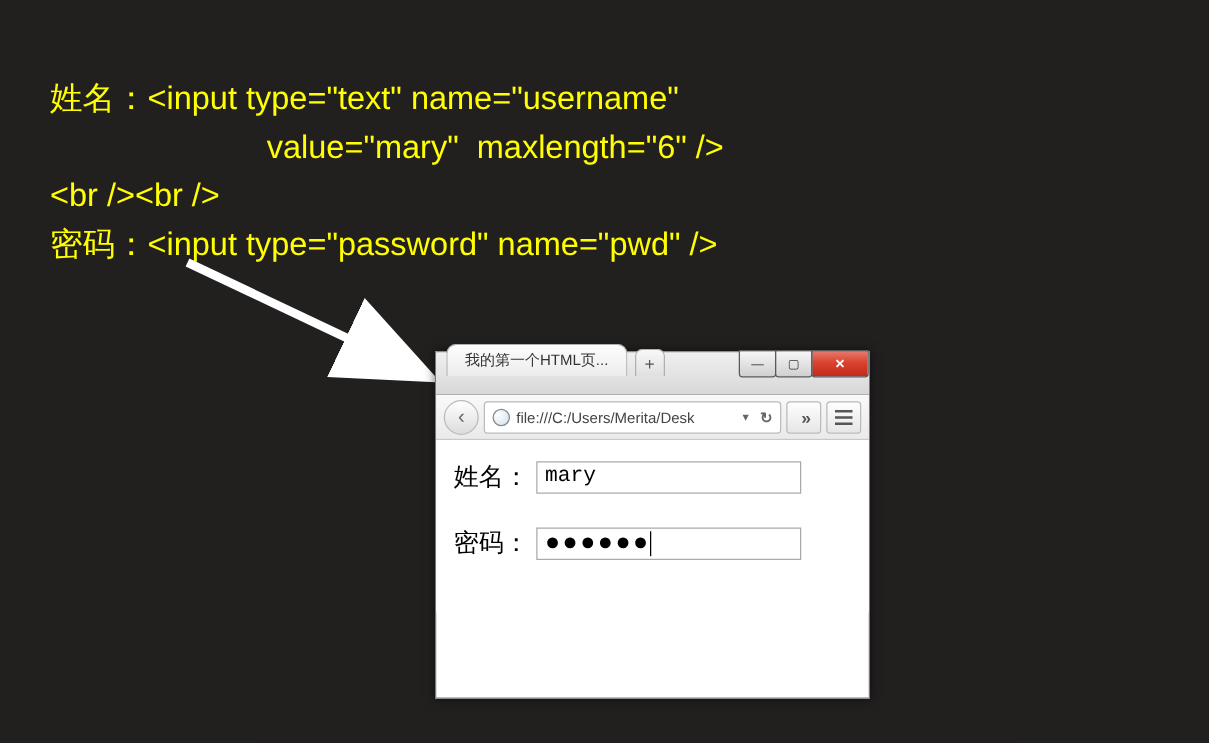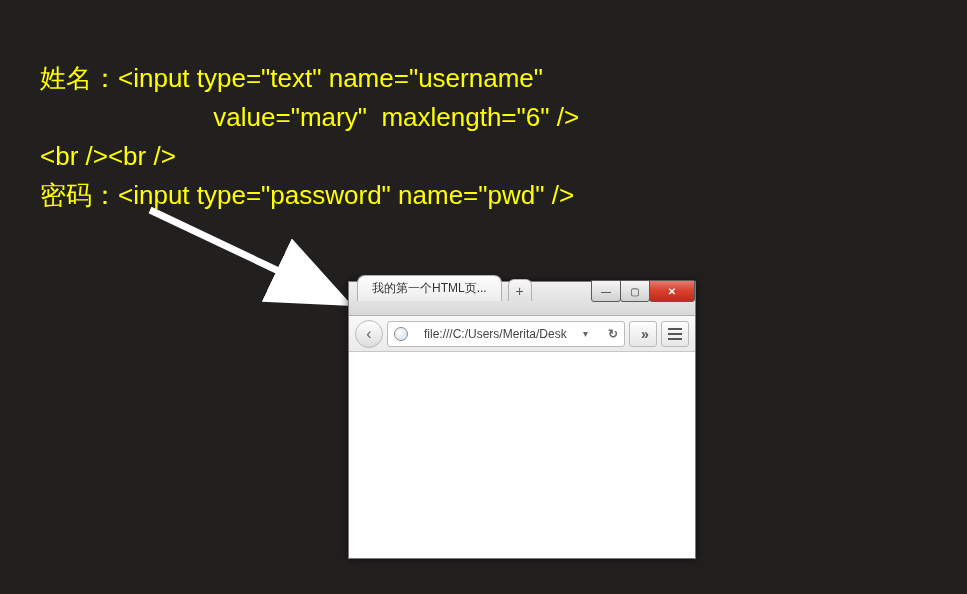--- a/index.html
+++ b/index.html
@@ -135,21 +135,21 @@
     flex: 1;
     height: 26px;
     background: #fff;
     border: 1px solid #bbb;
     border-radius: 3px;
     display: flex;
     align-items: center;
     padding: 0 6px;
     font-size: 12px;
     color: #444;
-    gap: 16px;
+    gap: 5px;
     overflow: hidden;
   }
   .globe {
     width: 14px;
     height: 14px;
     border-radius: 50%;
     border: 1px solid #888;
     background: radial-gradient(circle at 30% 30%, #fff, #cfe0ef);
     flex-shrink: 0;
     position: relative;
@@ -275,14 +275,27 @@
     </div>
     <div class="nav-icon-btn">
       <span class="hamburger">
           <span></span>
           <span></span>
           <span></span>
         </span>
     </div>
   </div>
 
+  <div class="page-content">
+    <div class="form-row">
+      <span class="form-label">姓名：</span>
+      <input class="form-input" type="text" value="mary" style="">
+    </div>
+    <div class="form-row">
+      <span class="form-label">密码：</span>
+      <div class="form-input pwd-dots">
+        <span>●●●●●●</span>
+          <span class="cursor"></span>
+      </div>
+    </div>
+  </div>
 
 </div>
 
 </body></html>

